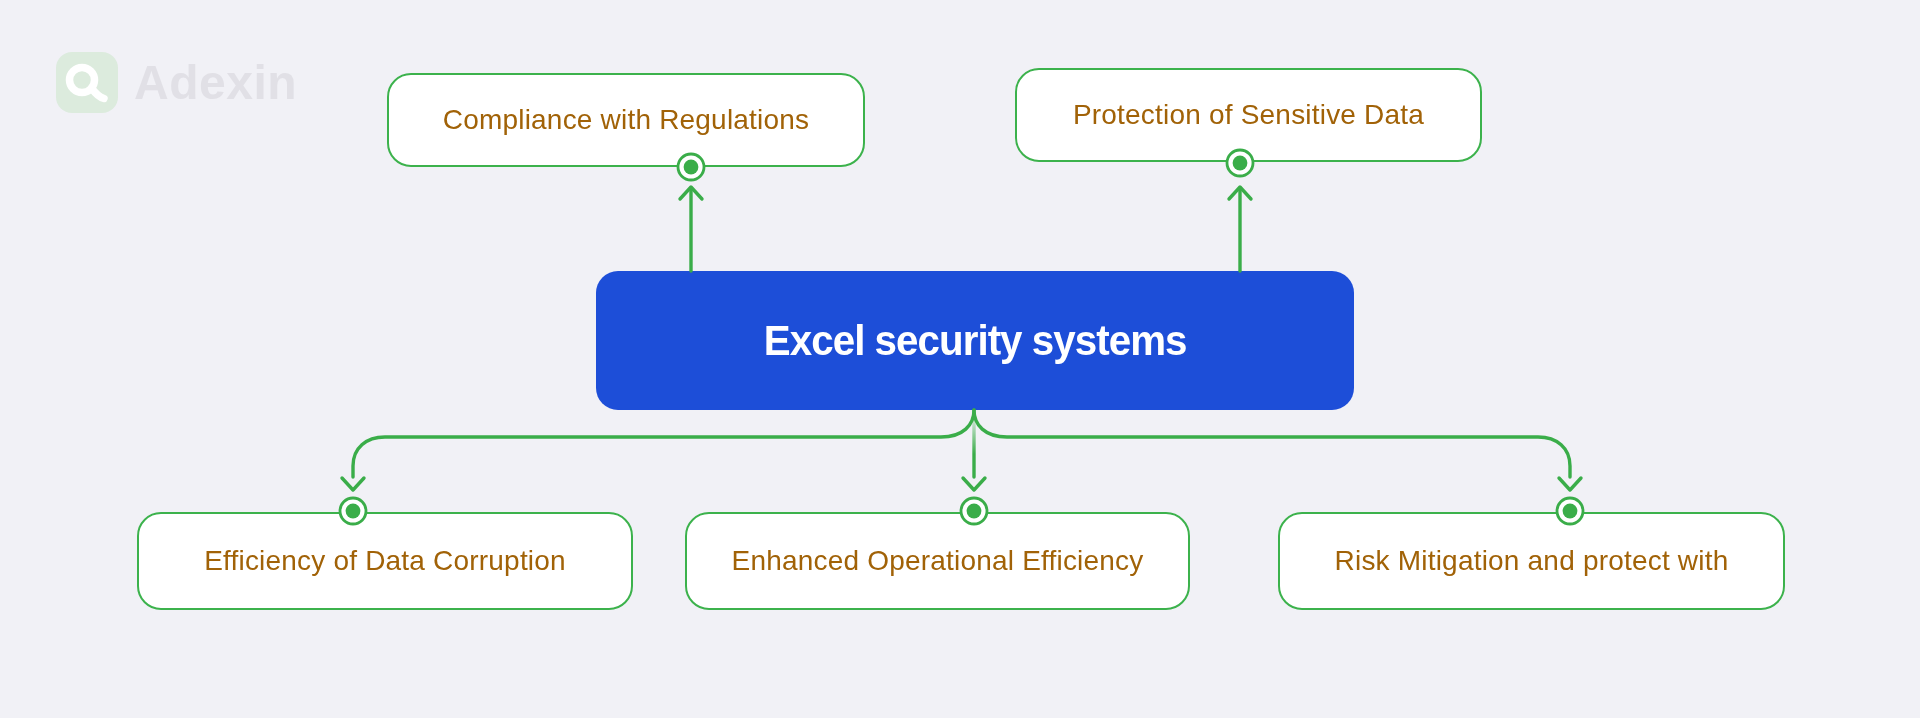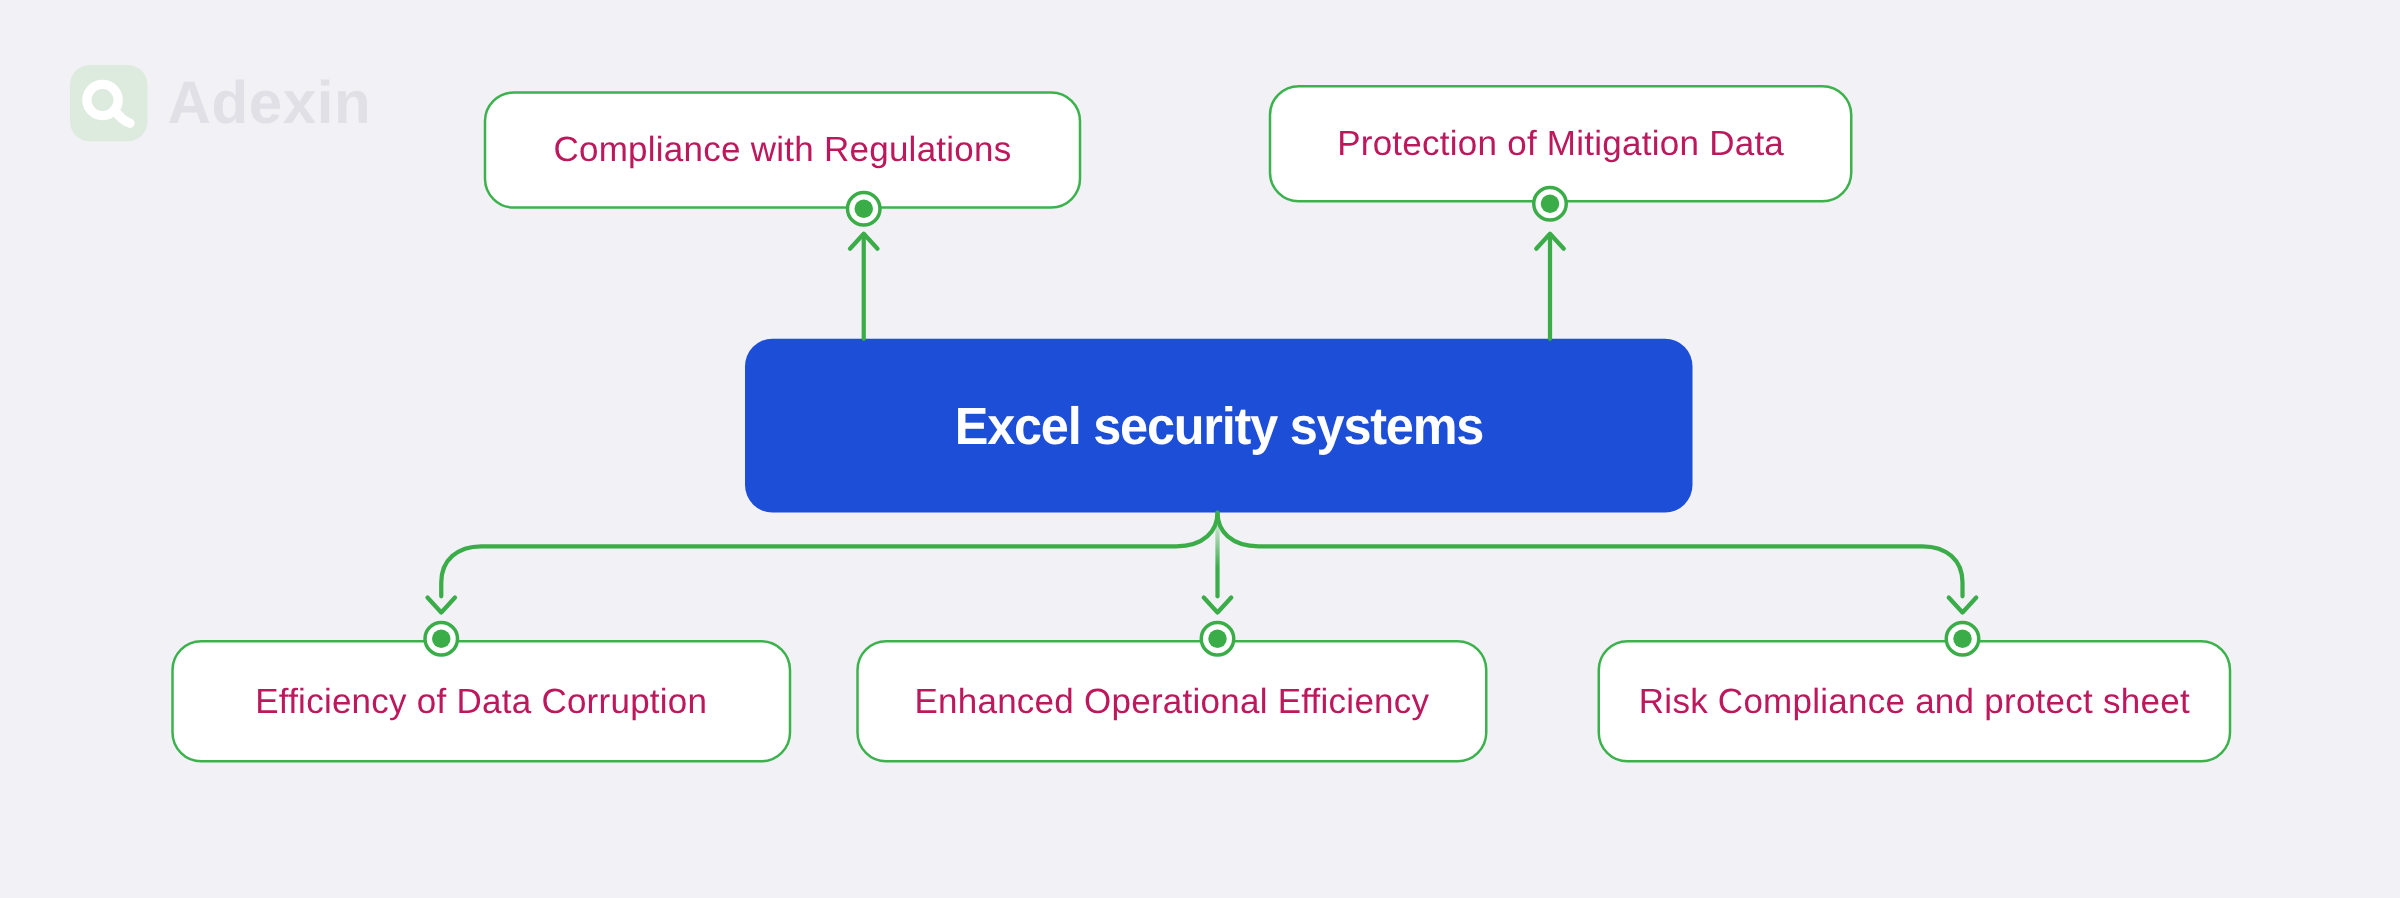--- a/index.html
+++ b/index.html
@@ -41,21 +41,21 @@
   }
   
   .node {
     position: absolute;
     background: #ffffff;
     border: 2.4px solid #3cb24c;
     border-radius: 24px;
     display: flex;
     align-items: center;
     justify-content: center;
-    color: #be185d;
+    color: #a16207;
     font-size: 28px;
     letter-spacing: 0.2px;
     text-align: center;
   }
   .node-n1 { left: 387px;  top: 73px;  width: 478px; height: 94px; }
   .node-n2 { left: 1015px; top: 68px;  width: 467px; height: 94px; }
   .node-n3 { left: 137px;  top: 512px; width: 496px; height: 98px; }
   .node-n4 { left: 685px;  top: 512px; width: 505px; height: 98px; }
   .node-n5 { left: 1278px; top: 512px; width: 507px; height: 98px; }
   .center-node {
@@ -94,30 +94,30 @@
         <path d="M 35.5 36 Q 41.5 44.5 48 46.5" fill="none" stroke="#ffffff" stroke-width="7.5" stroke-linecap="round"></path>
       </svg>
     </div>
     <div class="brand-name">Adexin</div>
   </div>
 
   <div class="node node-n1">
     <span>Compliance with Regulations</span>
   </div>
   <div class="node node-n2">
-    <span>Protection of Mitigation Data</span>
+    <span>Protection of Sensitive Data</span>
   </div>
   <div class="node node-n3">
     <span>Efficiency of Data Corruption</span>
   </div>
   <div class="node node-n4">
     <span>Enhanced Operational Efficiency</span>
   </div>
   <div class="node node-n5">
-    <span>Risk Compliance and protect sheet</span>
+    <span>Risk Mitigation and protect with</span>
   </div>
 
   <div class="center-node">
     <span class="center-label">Excel security systems</span>
   </div>
 
   <svg class="connectors" viewBox="0 0 1920 718" width="1920" height="718">
     <defs>
       <linearGradient id="midFade" gradientUnits="userSpaceOnUse" x1="974" y1="412" x2="974" y2="454">
         <stop offset="0" stop-color="#3aad49" stop-opacity="0"></stop>

